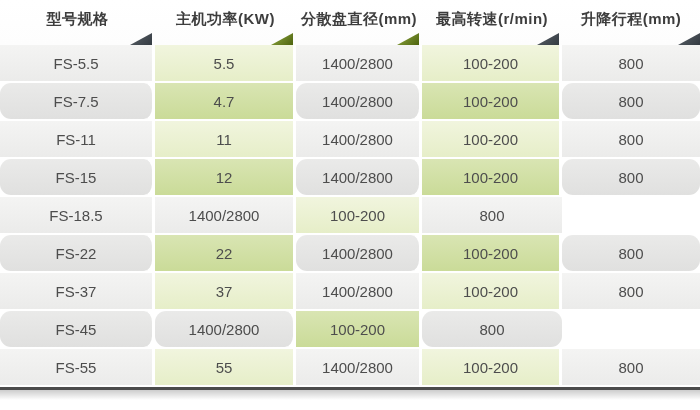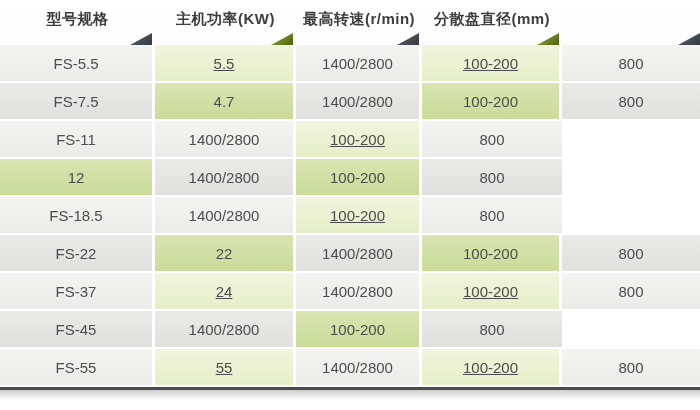--- a/index.html
+++ b/index.html
@@ -55,22 +55,22 @@
     align-items: center;
     justify-content: center;
     font-size: 15px;
     color: #4d4d4d;
     box-sizing: border-box;
     border-right: 3px solid #ffffff;
   }
   .cell:last-child { border-right: none; }
 
   .row.odd  .cell.gray  { background: linear-gradient(#f4f4f3, #ebebea); }
-  .row.even .cell.gray  { background: linear-gradient(#eaeae9, #e0e0df); }
-  .row.odd  .cell.green { background: linear-gradient(#f1f5de, #e6eec8); text-decoration: underline; }
+  .row.even .cell.gray  { background: linear-gradient(#eaeae9, #e0e0df); border-radius: 11px; }
+  .row.odd  .cell.green { background: linear-gradient(#f1f5de, #e6eec8); }
   .row.even .cell.green { background: linear-gradient(#d9e5b3, #cadb98); }
 
   
   .bottom-bar { width: 700px; height: 3px; background: #4b4b4b; }
   .bottom-shadow {
     width: 700px; height: 10px;
     background: linear-gradient(rgba(0,0,0,0.20), rgba(0,0,0,0));
   }
 </style>
 </head>
@@ -82,28 +82,29 @@
     <div class="header-row">
       <div class="hcell">
         <span>型号规格</span>
         <span class="tri dark"></span>
       </div>
       <div class="hcell">
         <span>主机功率(KW)</span>
         <span class="tri green"></span>
       </div>
       <div class="hcell">
+        <span>分散盘直径(mm)</span>
+        <span class="tri green"></span>
+      </div>
+      <div class="hcell">
         <span>最高转速(r/min)</span>
         <span class="tri dark"></span>
       </div>
       <div class="hcell">
-        <span>分散盘直径(mm)</span>
-        <span class="tri green"></span>
-      </div>
-      <div class="hcell">
+        <span>升降行程(mm)</span>
         <span class="tri dark"></span>
       </div>
     </div>
 
     <div class="tbody">
         <div class="row odd">
           <div class="cell gray">FS-5.5</div>
           <div class="cell green">5.5</div>
           <div class="cell gray">1400/2800</div>
           <div class="cell green">100-200</div>
@@ -111,46 +112,48 @@
         </div>
         <div class="row even">
           <div class="cell gray">FS-7.5</div>
           <div class="cell green">4.7</div>
           <div class="cell gray">1400/2800</div>
           <div class="cell green">100-200</div>
           <div class="cell gray">800</div>
         </div>
         <div class="row odd">
           <div class="cell gray">FS-11</div>
+          <div class="cell green">11</div>
           <div class="cell gray">1400/2800</div>
           <div class="cell green">100-200</div>
           <div class="cell gray">800</div>
         </div>
         <div class="row even">
+          <div class="cell gray">FS-15</div>
           <div class="cell green">12</div>
           <div class="cell gray">1400/2800</div>
           <div class="cell green">100-200</div>
           <div class="cell gray">800</div>
         </div>
         <div class="row odd">
           <div class="cell gray">FS-18.5</div>
           <div class="cell gray">1400/2800</div>
           <div class="cell green">100-200</div>
           <div class="cell gray">800</div>
         </div>
         <div class="row even">
           <div class="cell gray">FS-22</div>
           <div class="cell green">22</div>
           <div class="cell gray">1400/2800</div>
           <div class="cell green">100-200</div>
           <div class="cell gray">800</div>
         </div>
         <div class="row odd">
           <div class="cell gray">FS-37</div>
-          <div class="cell green">24</div>
+          <div class="cell green">37</div>
           <div class="cell gray">1400/2800</div>
           <div class="cell green">100-200</div>
           <div class="cell gray">800</div>
         </div>
         <div class="row even">
           <div class="cell gray">FS-45</div>
           <div class="cell gray">1400/2800</div>
           <div class="cell green">100-200</div>
           <div class="cell gray">800</div>
         </div>

